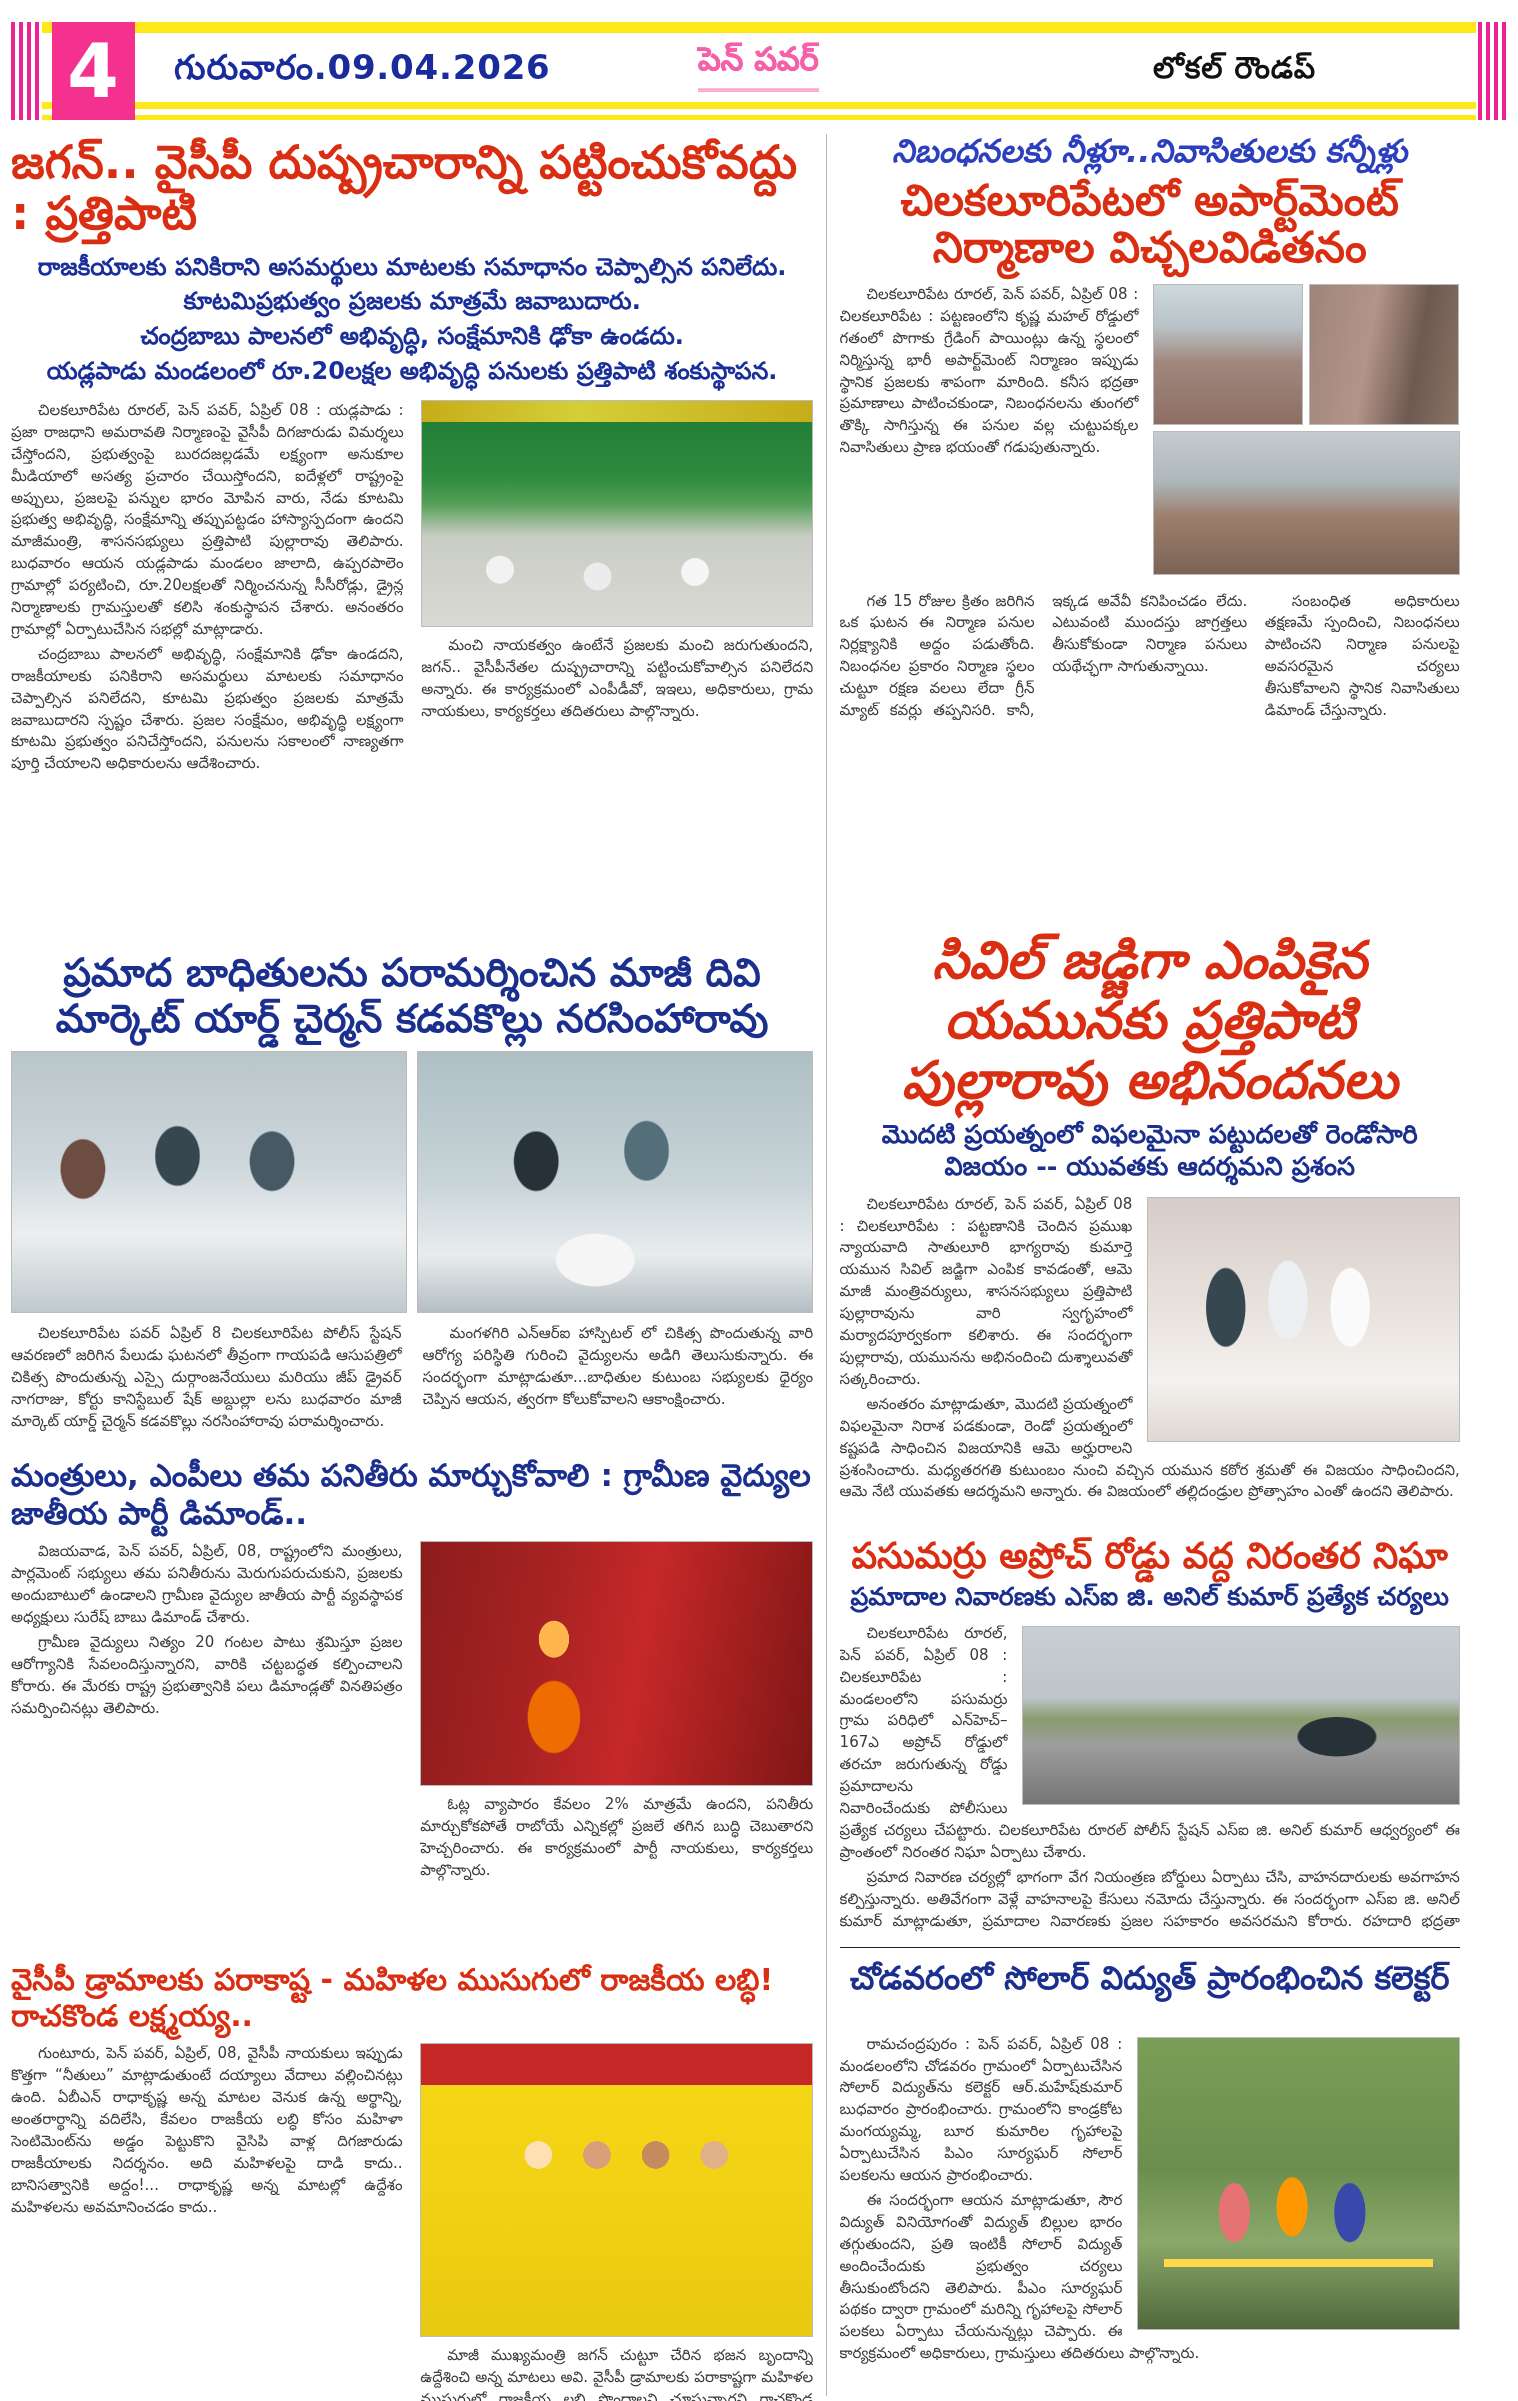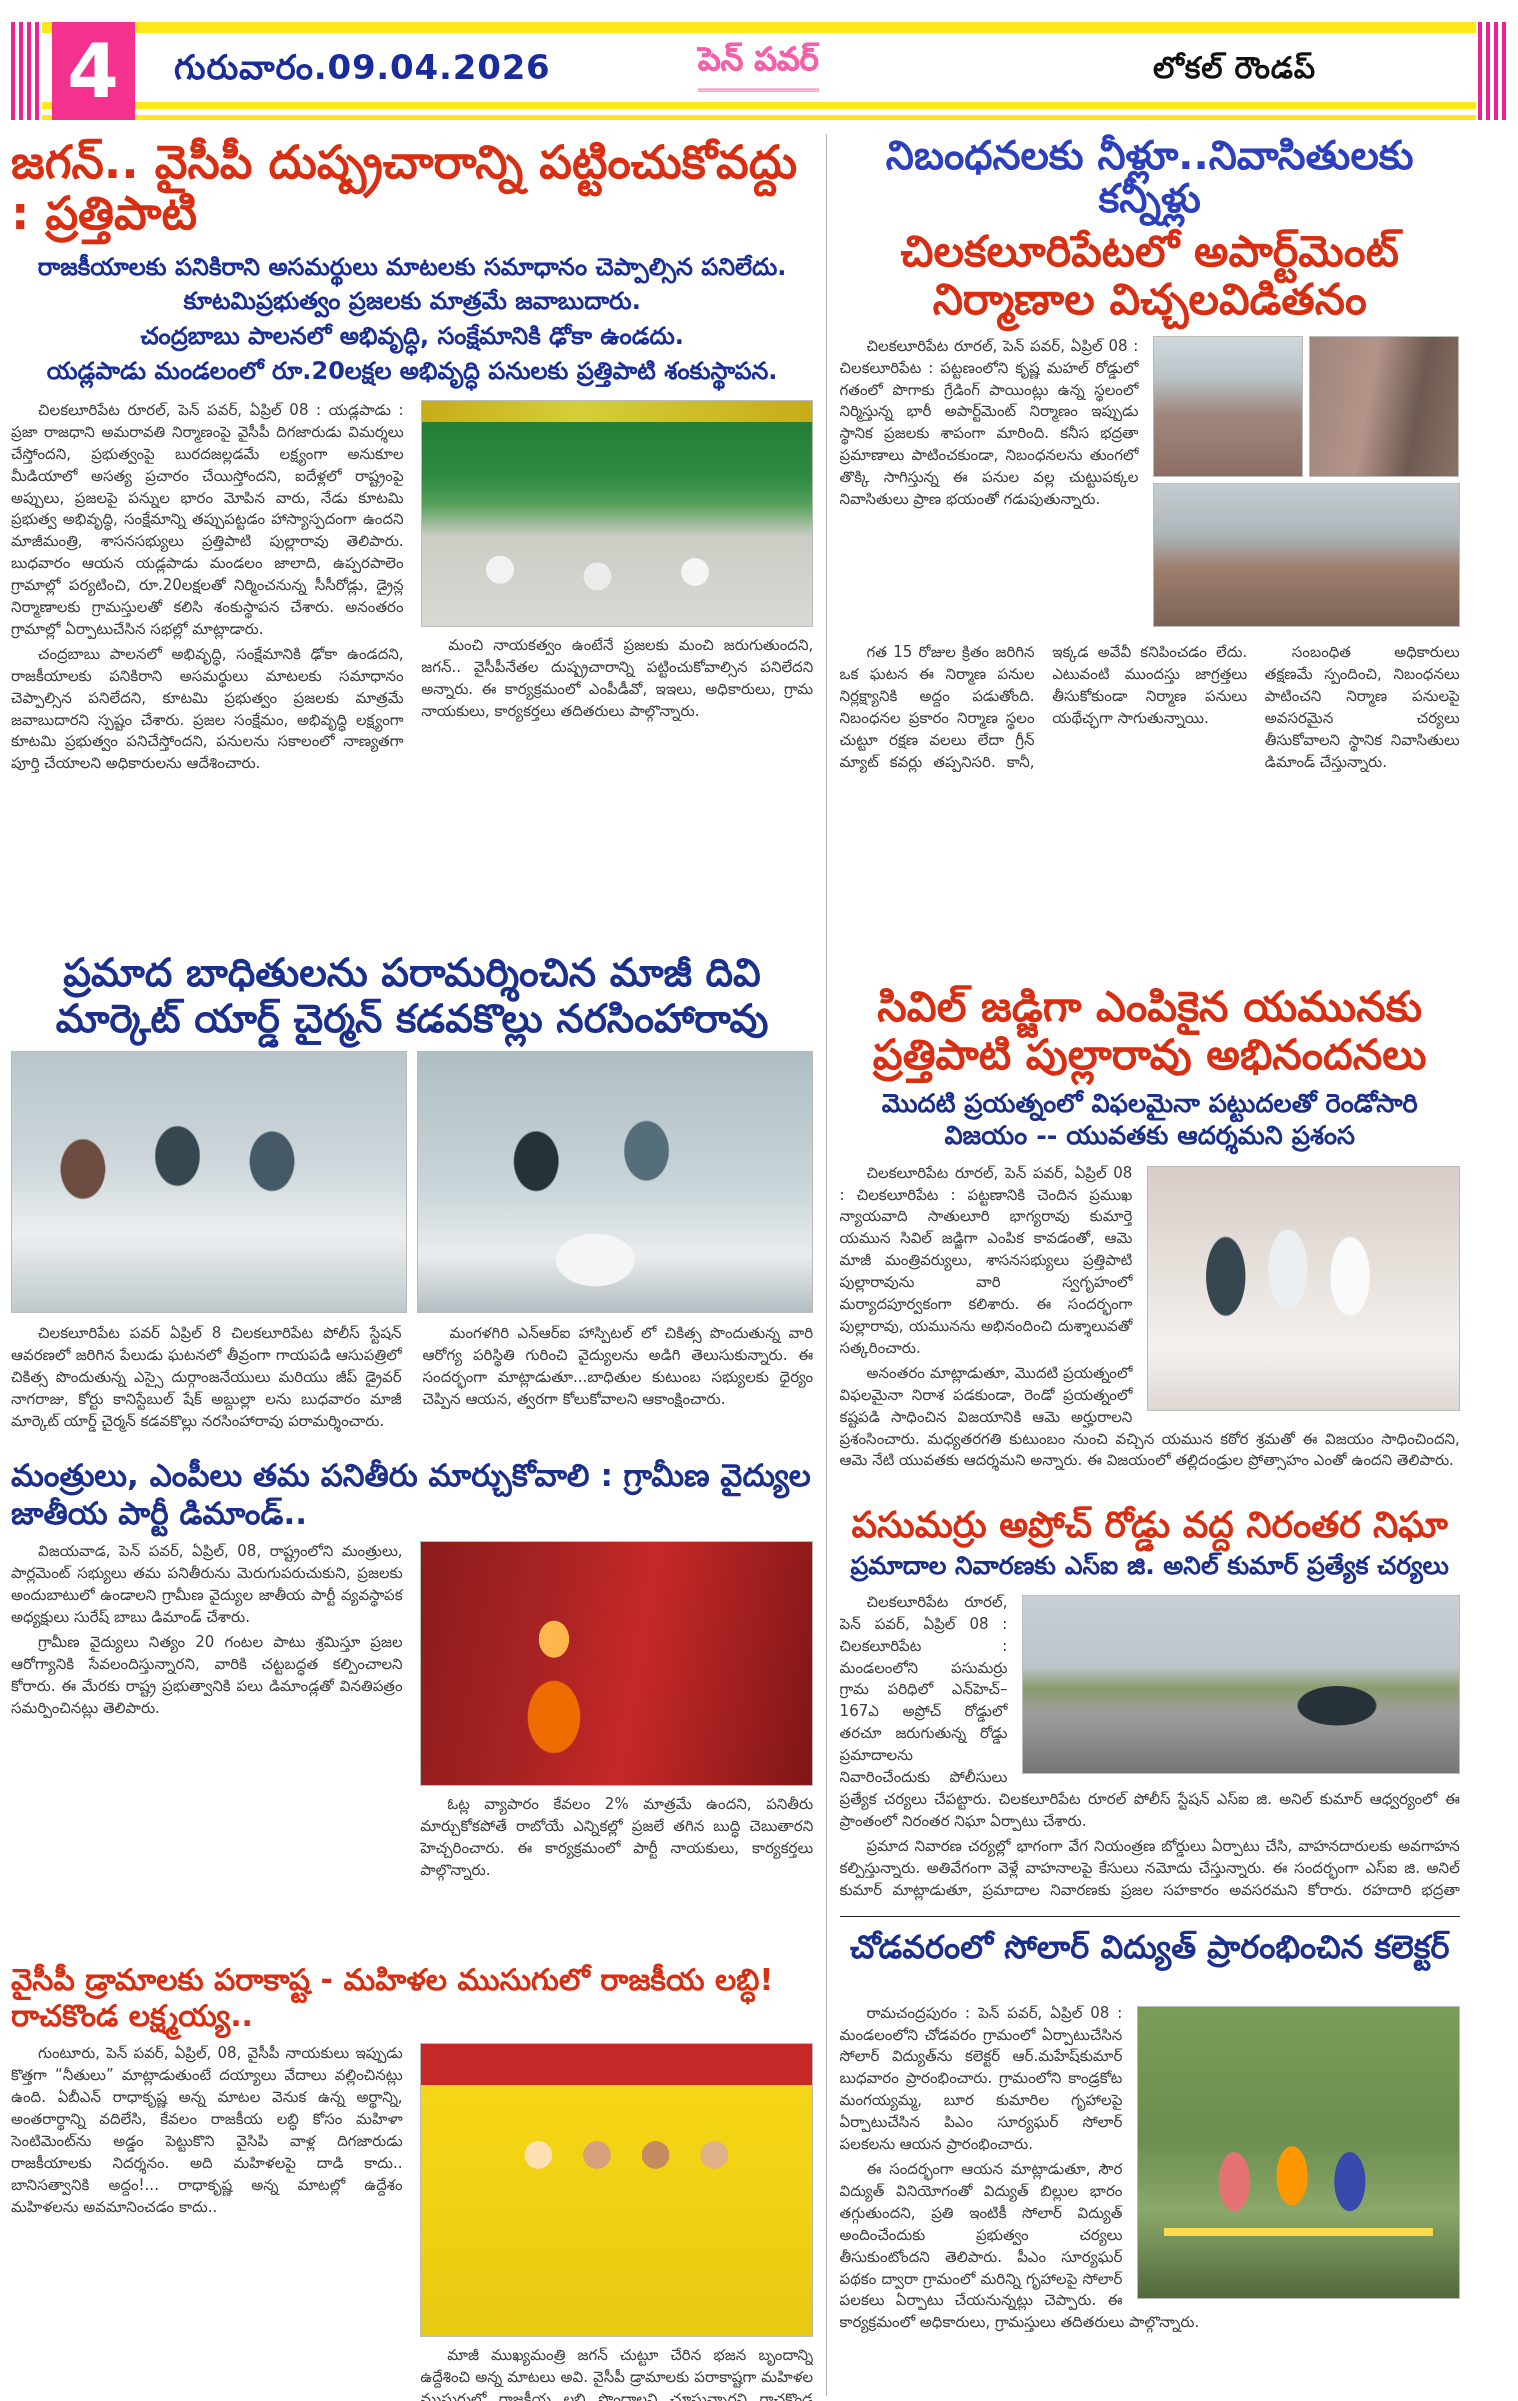--- a/index.html
+++ b/index.html
@@ -89,37 +89,37 @@
   .a4-grid { display:grid; grid-template-columns:1fr 393px; column-gap:17.6px; height:449px; overflow:hidden; }
   .a4-photo { width:393px; height:294px; margin-bottom:8px; border:0.8px solid #bbb;
     background:
       radial-gradient(30px 30px at 30% 38%, #ffe0b2 0 45%, transparent 47%),
       radial-gradient(30px 30px at 45% 38%, #d7a07a 0 45%, transparent 47%),
       radial-gradient(30px 30px at 60% 38%, #c58b5f 0 45%, transparent 47%),
       radial-gradient(30px 30px at 75% 38%, #e0b089 0 45%, transparent 47%),
       linear-gradient(180deg,#c62828 0%, #c62828 14%, #f5d616 14%, #f0d013 60%, #e8c912 100%); }
 
   
-  .r1-headline { font-size:40px; line-height:1.08; margin:0 0 8px 0; }
+  .r1-headline { font-size:32px; line-height:1.08; margin:0 0 8px 0;font-style:italic; }
   .r1-subhead  { font-size:43px; line-height:1.1; margin-bottom:12.8px; }
   .r1-top { display:grid; grid-template-columns:1fr 307px; column-gap:14.4px; height:297px; overflow:hidden; }
   .r1-photos { display:flex; flex-direction:column; gap:6.4px; }
   .r1-photo-row { display:flex; gap:6.4px; }
   .r1-photo-sm { width:150px; height:141px; border:0.8px solid #bbb;
     background:
       linear-gradient(180deg,#cfd8dc 0%, #b9c2c6 30%, #a1887f 55%, #8d6e63 100%); }
   .r1-photo-sm.b {
     background:
       linear-gradient(100deg,#9e8579 0%, #b49489 40%, #6d5a50 70%, #8a7265 100%); }
   .r1-photo-wide { width:307px; height:144px; border:0.8px solid #bbb;
     background:
       linear-gradient(180deg,#c5ccd1 0%, #adb6ba 35%, #9c7e6b 60%, #7c6355 100%); }
   .r1-bottom { columns:3; column-gap:17.6px; height:323px; overflow:hidden; margin-top:9.6px; }
 
-  .r2-headline { font-size:42px; line-height:1.15; margin:17.6px 0 8px 0; }
+  .r2-headline { font-size:52px; line-height:1.15; margin:17.6px 0 8px 0;font-style:italic; }
   .r2-subhead  { font-size:25.6px; line-height:1.25; margin-bottom:11.2px; }
   .r2-body { height:326px; overflow:hidden; }
   .r2-photo { float:right; width:313px; height:245px; margin:3.2px 0 6.4px 14.4px; border:0.8px solid #bbb;
     background:
       radial-gradient(48px 96px at 25% 45%, #37474f 0 40%, transparent 42%),
       radial-gradient(48px 96px at 45% 42%, #eceff1 0 40%, transparent 42%),
       radial-gradient(48px 96px at 65% 45%, #fafafa 0 40%, transparent 42%),
       linear-gradient(180deg,#d7ccc8 0%, #e8e2dd 45%, #f4f1ee 75%, #ded7d2 100%); }
 
   .r3-headline { font-size:36px; line-height:1.1; margin:16px 0 6.4px 0; }

